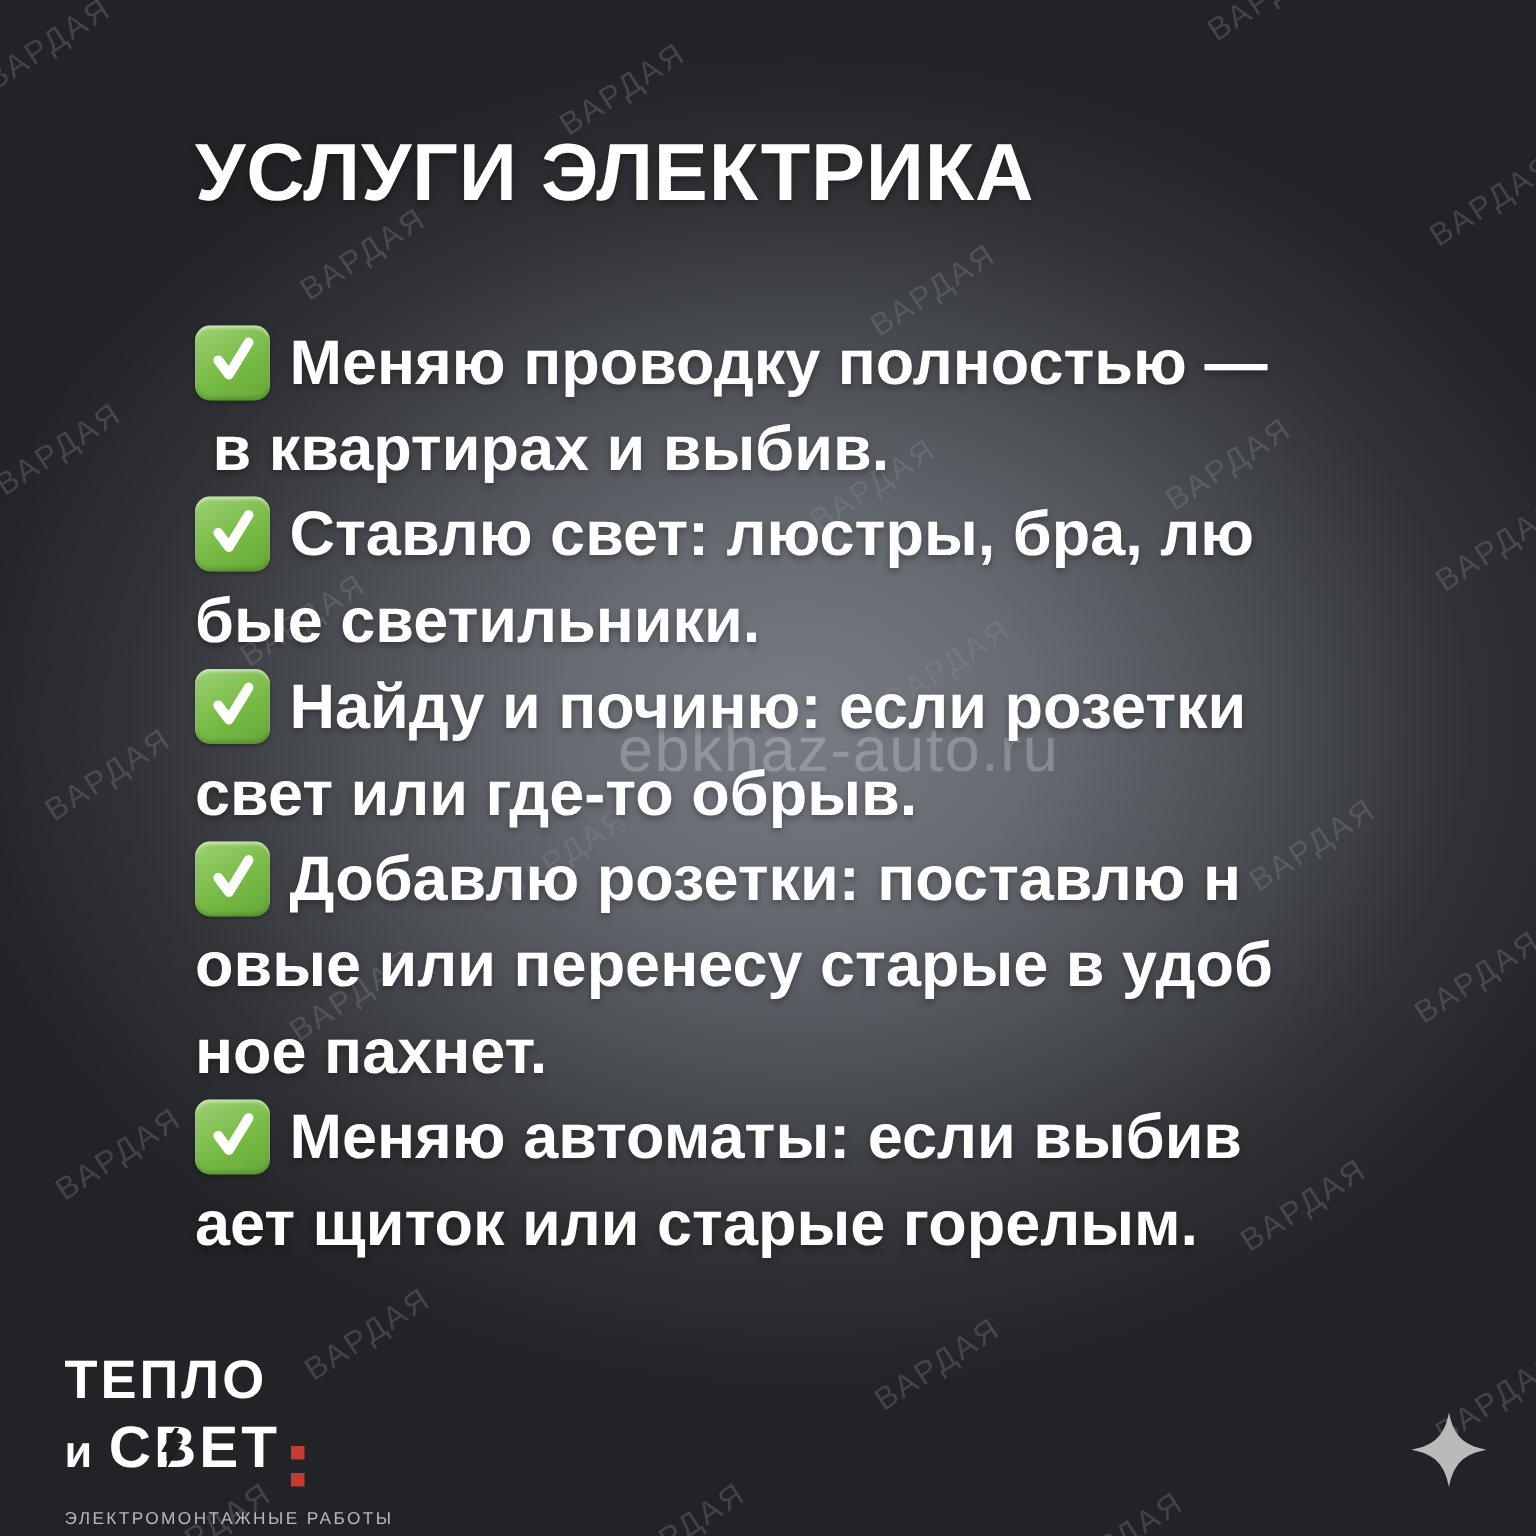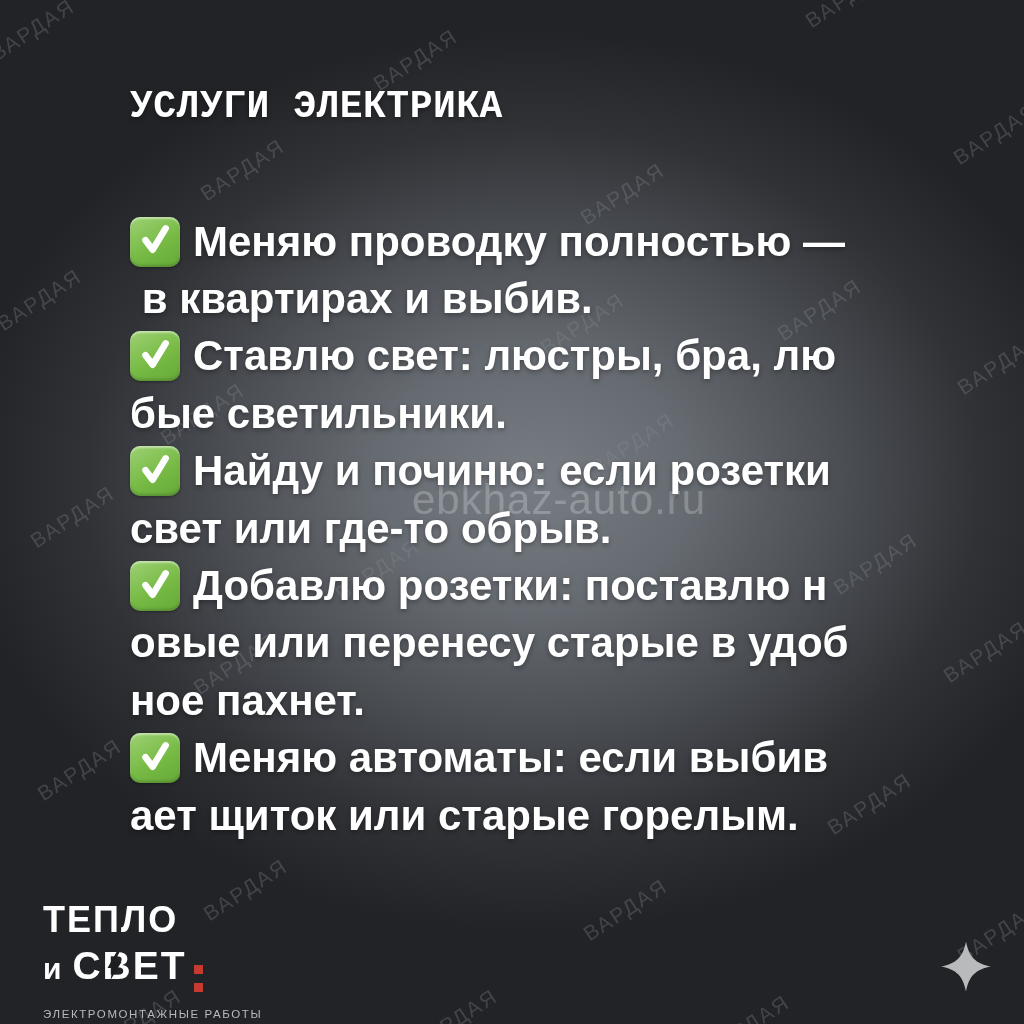--- a/index.html
+++ b/index.html
@@ -10,23 +10,23 @@
         radial-gradient(ellipse 150% 150% at 50% 50%, rgba(0,0,0,0) 52%, rgba(0,0,0,0.32) 100%),
         radial-gradient(ellipse 56% 44% at 52% 47%,
           #787d84 0%, #666b71 28%, #4b4e53 54%, #303236 78%, #222326 100%);}
   
   .wm-layer{position:absolute;inset:0;}
   .wm{position:absolute;font-size:21px;font-weight:400;letter-spacing:2px;
       color:rgba(138,143,149,0.30);transform:rotate(-33deg);white-space:nowrap;}
   .site-wm{position:absolute;left:412px;top:476px;font-size:42px;font-weight:400;
       letter-spacing:1px;color:rgba(235,240,245,0.26);white-space:nowrap;}
   
-  .title{position:absolute;left:130px;top:88px;margin:0;font-size:38px;line-height:1;
+  .title{position:absolute;left:130px;top:88px;margin:0;font-size:54px;line-height:1;
       font-weight:700;color:#fff;letter-spacing:0.5px;
-      text-shadow:0 2px 5px rgba(0,0,0,0.35);font-family:Liberation Mono, monospace;}
+      text-shadow:0 2px 5px rgba(0,0,0,0.35);}
   
   .services{position:absolute;left:130px;top:199px;right:30px;margin-top:14px;}
   .svc-line{display:flex;align-items:center;height:57.4px;color:#fff;
       font-size:42px;font-weight:700;letter-spacing:0;
       text-shadow:0 2px 5px rgba(0,0,0,0.35);}
   .svc-text{white-space:pre;}
   .check{flex:0 0 auto;width:50px;height:50px;margin-right:13px;border-radius:10px;
       background:linear-gradient(150deg,var(--check-green-light,#9ed174) 0%,
                  var(--check-green,#77bb45) 55%, #65a838 100%);
       box-shadow:inset 0 2px 2px rgba(255,255,255,0.45),

